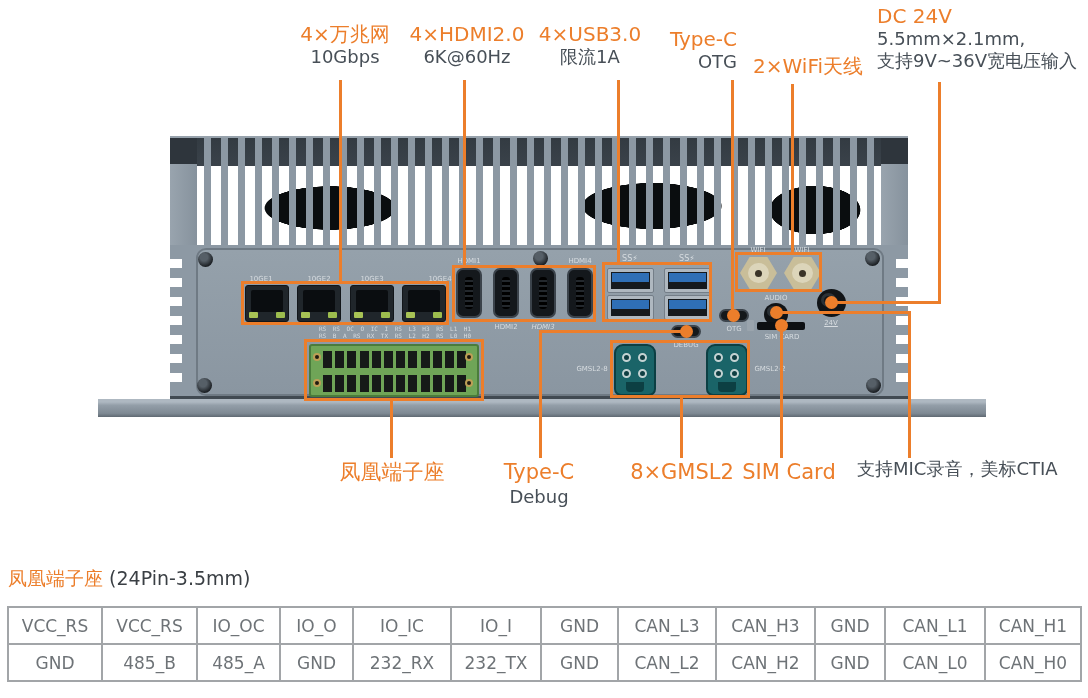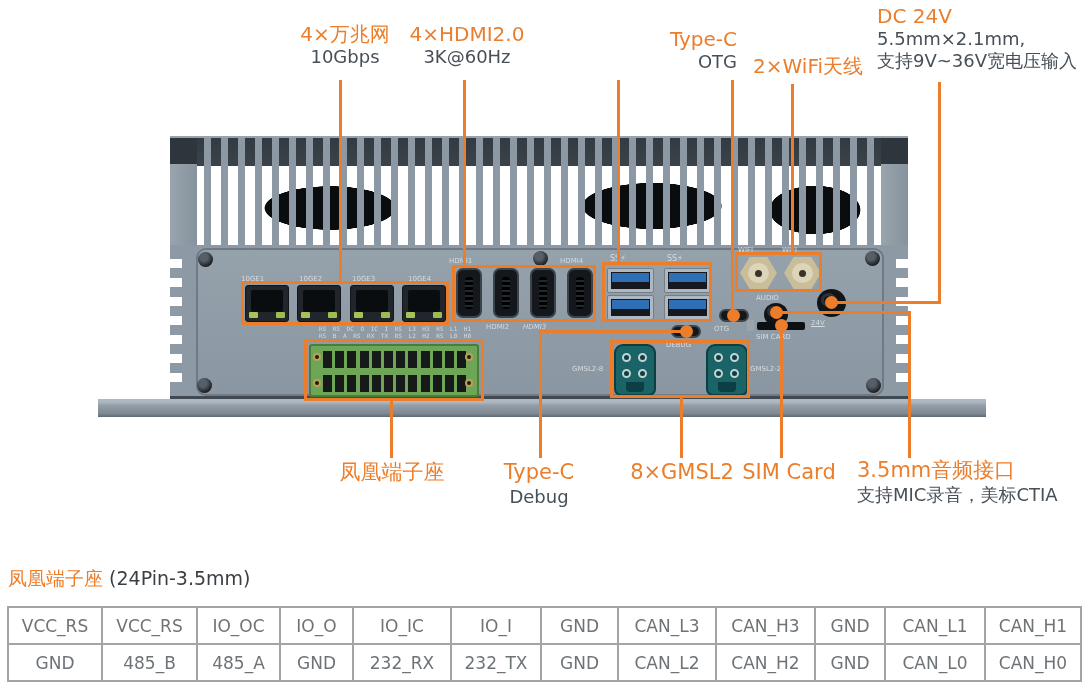--- a/index.html
+++ b/index.html
@@ -34,21 +34,21 @@
   .panel{position:absolute;left:196px;top:248px;width:688px;height:148px;border-radius:10px;
          border:2px solid #6F7A84;background:linear-gradient(180deg,#95A1AB,#8A96A1);}
   .notch{position:absolute;width:14px;height:9px;background:#fff;}
   .seam{position:absolute;left:170px;top:396px;width:738px;height:4px;background:#414A52;}
   .flange{position:absolute;left:98px;top:399px;width:888px;height:18px;
           background:linear-gradient(180deg,#AEB8C1 0 3px,#939EA8 35%,#7E8993 80%,#5F6972);}
   .screw{position:absolute;width:15px;height:15px;border-radius:50%;
          background:radial-gradient(circle at 40% 35%,#565F67 0 28%,#1A1E22 72%);}
 
   
-  .plab{position:absolute;color:#D7DCE0;font-size:7px;line-height:1;text-align:left;z-index:4;}
+  .plab{position:absolute;color:#D7DCE0;font-size:7px;line-height:1;text-align:center;z-index:4;}
   .pins{position:absolute;left:308px;top:325px;width:174px;color:#D7DCE0;z-index:4;
         font-family:"DejaVu Sans Mono","Liberation Mono",monospace;
         font-size:6px;line-height:7px;white-space:pre;text-align:center;word-spacing:3px;}
 
   
   .rj45{position:absolute;width:44px;height:37px;background:#20262B;border-radius:3px;border:1px solid #12161A;}
   .rj45 .cav{position:absolute;left:5px;top:4px;width:32px;height:22px;background:#0A0D10;border-radius:2px;}
   .rj45 .ledl,.rj45 .ledr{position:absolute;bottom:3px;width:9px;height:6px;border-radius:1px;}
   .rj45 .ledl{left:3px;background:#A8C355;}
   .rj45 .ledr{right:3px;background:#9DBD4E;}
@@ -90,21 +90,25 @@
 <body>
 
 <div class="stage">
 
   <div class="ct" style="left:280px;top:22px;width:130px;">
     <div class="t">4×万兆网</div>
     <div class="s">10Gbps</div>
   </div>
   <div class="ct" style="left:402px;top:22px;width:130px;">
     <div class="t">4×HDMI2.0</div>
-    <div class="s">3K@60Hz</div>
+    <div class="s">6K@60Hz</div>
+  </div>
+  <div class="ct" style="left:527px;top:22px;width:126px;">
+    <div class="t">4×USB3.0</div>
+    <div class="s">限流1A</div>
   </div>
   <div class="ct" style="left:647px;top:27px;width:90px;text-align:right;">
     <div class="t">Type-C</div>
     <div class="s">OTG</div>
   </div>
   <div class="ct" style="left:748px;top:54px;width:120px;">
     <div class="t">2×WiFi天线</div>
   </div>
   <div class="ct" style="left:877px;top:4px;width:212px;text-align:left;">
     <div class="t">DC 24V</div>
@@ -142,21 +146,21 @@
 
   <div class="screw" style="left:198px;top:252px;"></div>
   <div class="screw" style="left:533px;top:251px;"></div>
   <div class="screw" style="left:865px;top:251px;"></div>
   <div class="screw" style="left:197px;top:378px;"></div>
   <div class="screw" style="left:866px;top:378px;"></div>
 
   <div class="plab" style="left:241px;top:276px;width:40px;">10GE1</div>
   <div class="plab" style="left:299px;top:276px;width:40px;">10GE2</div>
   <div class="plab" style="left:352px;top:276px;width:40px;">10GE3</div>
-  <div class="plab" style="left:408px;top:276px;width:40px;">10GE4</div>
+  <div class="plab" style="left:420px;top:276px;width:40px;">10GE4</div>
   <div class="rj45" style="left:245px;top:285px;">
       <div class="cav"></div>
       <div class="ledl"></div>
       <div class="ledr"></div>
     </div>
   <div class="rj45" style="left:297px;top:285px;">
       <div class="cav"></div>
       <div class="ledl"></div>
       <div class="ledr"></div>
     </div>
@@ -297,21 +301,20 @@
     <div class="t2">Type-C</div>
     <div class="s">Debug</div>
   </div>
   <div class="ct" style="left:628px;top:460px;width:108px;">
     <div class="t2">8×GMSL2</div>
   </div>
   <div class="ct" style="left:737px;top:460px;width:104px;">
     <div class="t2">SIM Card</div>
   </div>
   <div class="ct" style="left:857px;top:458px;width:230px;text-align:left;">
-    <div class="t2">3.5mm音频接口</div>
     <div class="s">支持MIC录音，美标CTIA</div>
   </div>
 
   <div class="pin-title">
     <span class="zh">凤凰端子座</span><span class="sx"> (24Pin-3.5mm)</span>
   </div>
   <table class="pinout">
     <colgroup>
       <col style="width:94px">
         <col style="width:95px">

